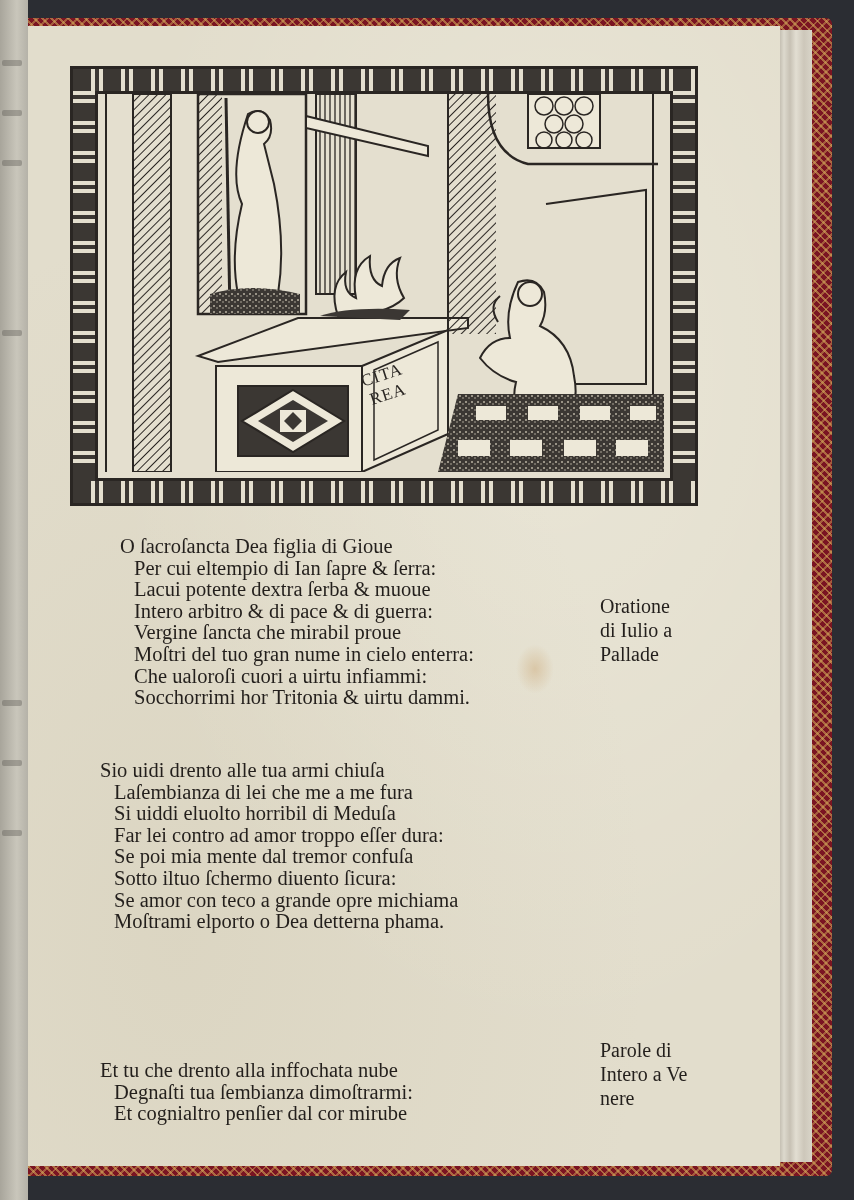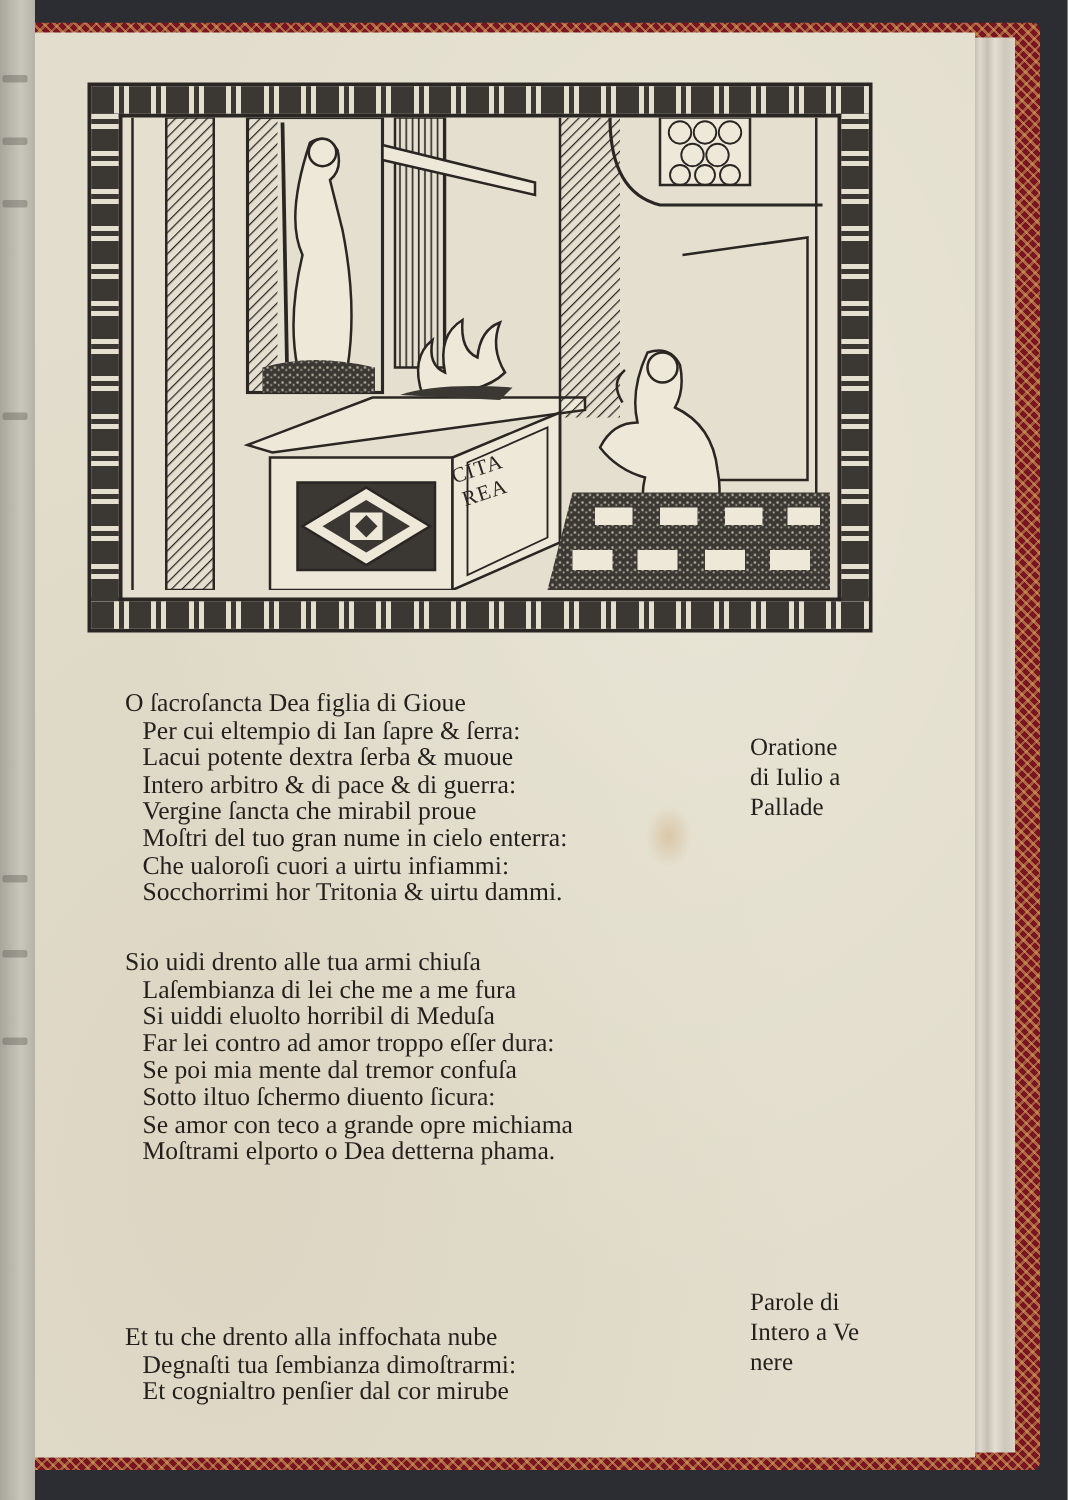--- a/index.html
+++ b/index.html
@@ -67,25 +67,25 @@
       position: absolute; left: 282px; top: 296px; width: 60px;
       font-family: "Liberation Serif", serif; font-size: 17px; line-height: 20px;
       color: #2a2623; transform: rotate(-18deg); letter-spacing: 1px; text-align: center;
     }
 
     
     .stanza { position: absolute; left: 72px; color: #231f1c; font-size: 20.5px; line-height: 21.6px; }
     .stanza .line { white-space: nowrap; }
     .stanza .line.indent { padding-left: 14px; }
     .stanza .line.first { padding-left: 0; }
-    .stanza-1 { top: 527px; }
+    .stanza-1 { top: 510px; margin-left: 20px; }
     .stanza-2 { top: 734px; }
     .stanza-3 { top: 1034px; }
 
-    .gloss { position: absolute; left: 572px; color: #231f1c; font-size: 20px; line-height: 24px; }
+    .gloss { position: absolute; left: 572px; color: #231f1c; font-size: 20px; line-height: 24px; margin-top: 8px; }
     .gloss-1 { top: 560px; }
     .gloss-2 { top: 1004px; }
   </style>
 </head>
 <body>
 
 <div class="left-page">
   <div class="ghost" style="top:60px"></div>
   <div class="ghost" style="top:110px"></div>
   <div class="ghost" style="top:160px"></div>

